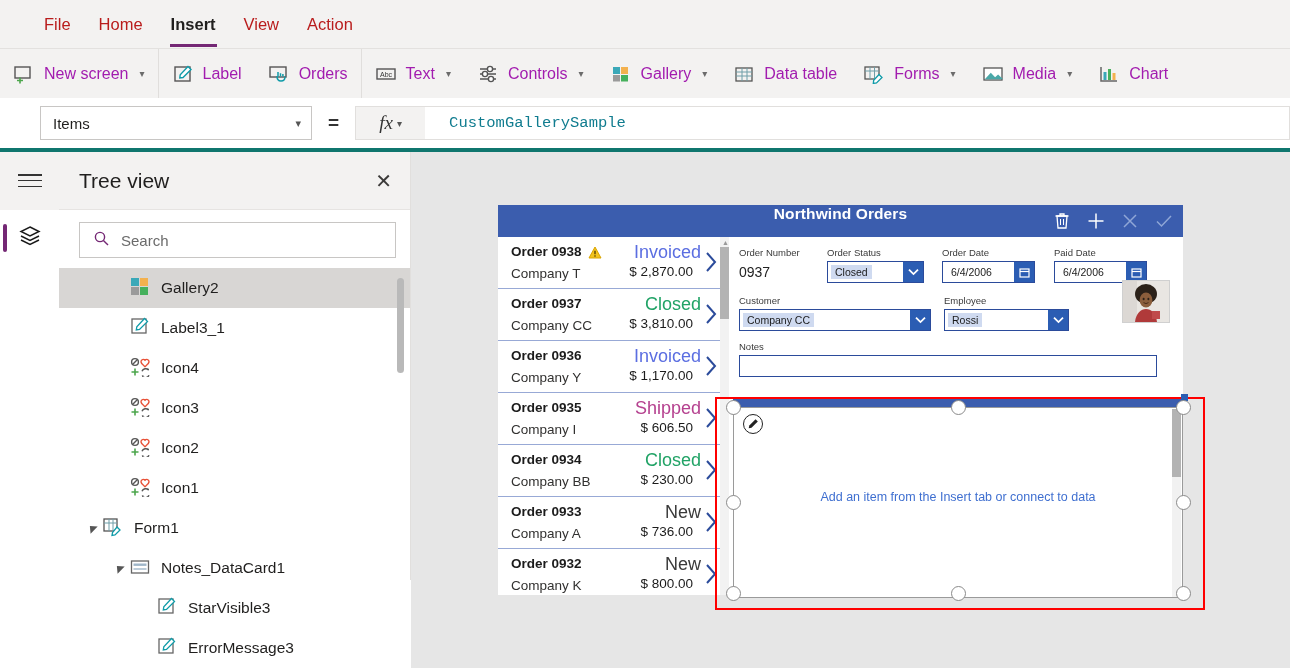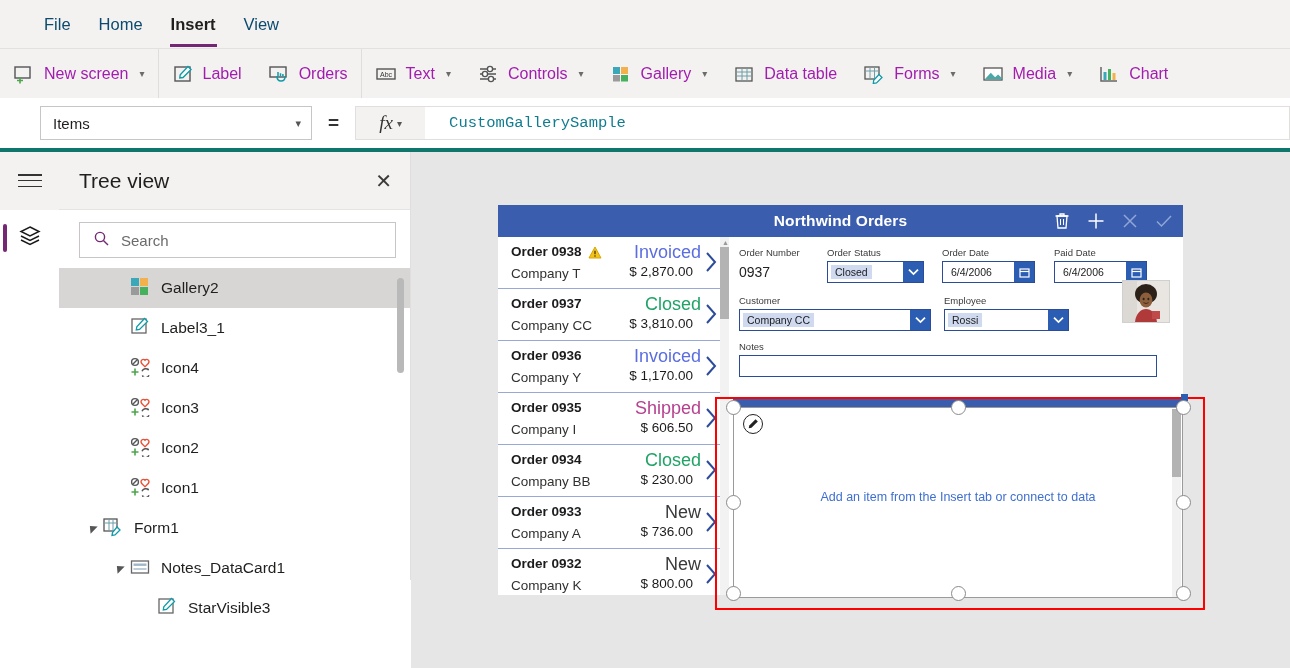--- a/index.html
+++ b/index.html
@@ -12,21 +12,21 @@
   }
   #app { position: relative; width: 1290px; height: 668px; }
 
   
   .menubar {
     position: absolute; left: 0; top: 0; width: 1290px; height: 48px;
     background: #f3f2f1;
     display: flex; align-items: center; padding-left: 30px; gap: 0px;
   }
   .menu-item {
-    font-size: 16.5px; color: #0c4a6e; padding: 0 14px; line-height: 46px;
+    font-size: 16.5px; color: #b91c1c; padding: 0 14px; line-height: 46px;
     height: 47px; position: relative; cursor: default; white-space: nowrap;
   }
   .menu-item.active { color: #201f1e; font-weight: bold; }
   .menu-item.active::after {
     content: ""; position: absolute; left: 13px; right: 13px; bottom: 1px;
     height: 3px; background: #742774;
   }
 
   
   .ribbon {
@@ -120,21 +120,21 @@
   
   .canvas {
     position: absolute; left: 411px; top: 152px; width: 879px; height: 516px;
     background: #e6e6e6;
   }
   .phone {
     position: absolute; left: 87px; top: 53px; width: 685px; height: 390px;
     background: #ffffff; overflow: hidden;
   }
   .app-header {
-    height: 32px; background: #3b5dae; display: flex; align-items: center;
+    height: 32px; background: #3b5dae; display: flex; 
     justify-content: center; position: relative;
   }
   .app-title { font-size: 15.5px; font-weight: bold; color: #fff; letter-spacing: .1px; }
   .hdr-icons { position: absolute; right: 6px; top: 0; height: 32px; display: flex; align-items: center; gap: 8px; }
   .hdr-ic { width: 26px; height: 26px; display: flex; align-items: center; justify-content: center; }
 
   .phone-body { display: flex; height: 358px; }
   .gallery-col { width: 231px; position: relative; background: #fff; }
   .gitem { height: 52px; border-bottom: 1.3px solid #98a9d6; padding: 5px 0 0 13px; position: relative; }
   .gorder { font-size: 13.5px; font-weight: bold; color: #1b1b1b; }
@@ -211,20 +211,21 @@
 </head>
 <body>
 
 <div id="app">
 
   <div class="menubar">
     <div class="menu-item">File</div>
     <div class="menu-item">Home</div>
     <div class="menu-item active">Insert</div>
     <div class="menu-item">View</div>
+    <div class="menu-item">Action</div>
   </div>
 
   <div class="ribbon">
     <div class="rb-group">
       <div class="rb-btn">
         <span class="rb-ico">
           <svg viewBox="0 0 22 20">
               <rect x="2" y="3" width="15" height="11" fill="none" stroke="#555" stroke-width="1.4"></rect>
               <path d="M4 16.5h6M7 13.5v6" stroke="#4ca64c" stroke-width="1.6"></path>
             </svg>
@@ -477,20 +478,28 @@
               </svg></span>
             <span class="tlabel">Notes_DataCard1</span>
           </div>
           <div class="tnode" style="padding-left: 76px;">
             <span class="tw"></span>
             <span class="ticon"><svg width="20" height="20" viewBox="0 0 20 20">
                 <rect x="2" y="2" width="14" height="14" fill="none" stroke="#666" stroke-width="1.3"></rect>
                 <path d="M14.5 1.5l3 3-8 8-3.2.5.5-3.2z" fill="#fff" stroke="#0f9ba8" stroke-width="1.3"></path>
               </svg></span>
             <span class="tlabel">StarVisible3</span>
+          </div>
+          <div class="tnode" style="padding-left: 76px;">
+            <span class="tw"></span>
+            <span class="ticon"><svg width="20" height="20" viewBox="0 0 20 20">
+                <rect x="2" y="2" width="14" height="14" fill="none" stroke="#666" stroke-width="1.3"></rect>
+                <path d="M14.5 1.5l3 3-8 8-3.2.5.5-3.2z" fill="#fff" stroke="#0f9ba8" stroke-width="1.3"></path>
+              </svg></span>
+            <span class="tlabel">ErrorMessage3</span>
           </div>
         </div>
       <div class="tscroll"></div>
     </div>
   </div>
 
   <div class="canvas">
     <div class="phone">
 
       <div class="app-header">

